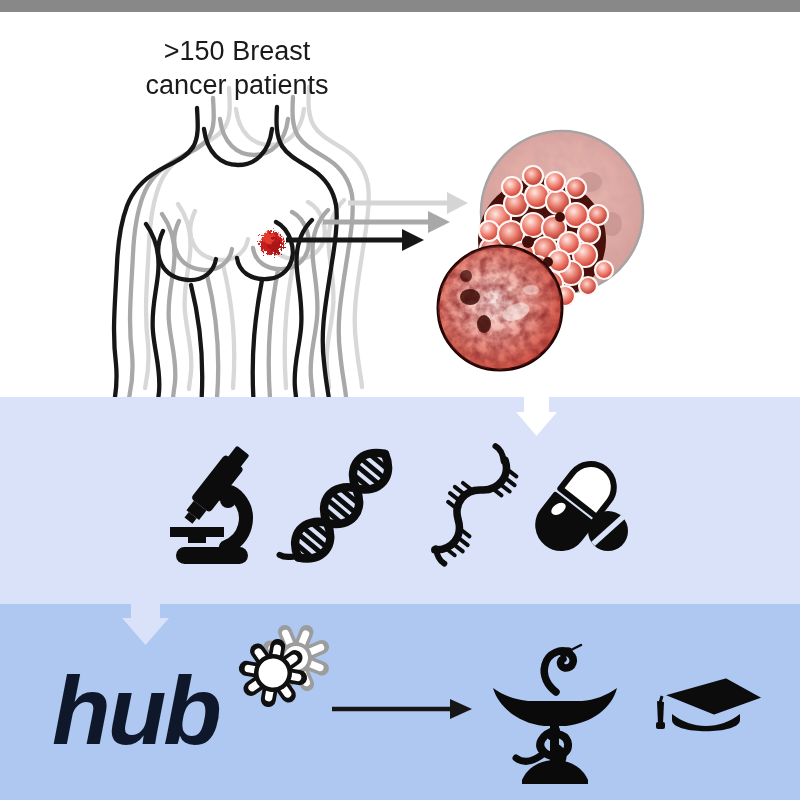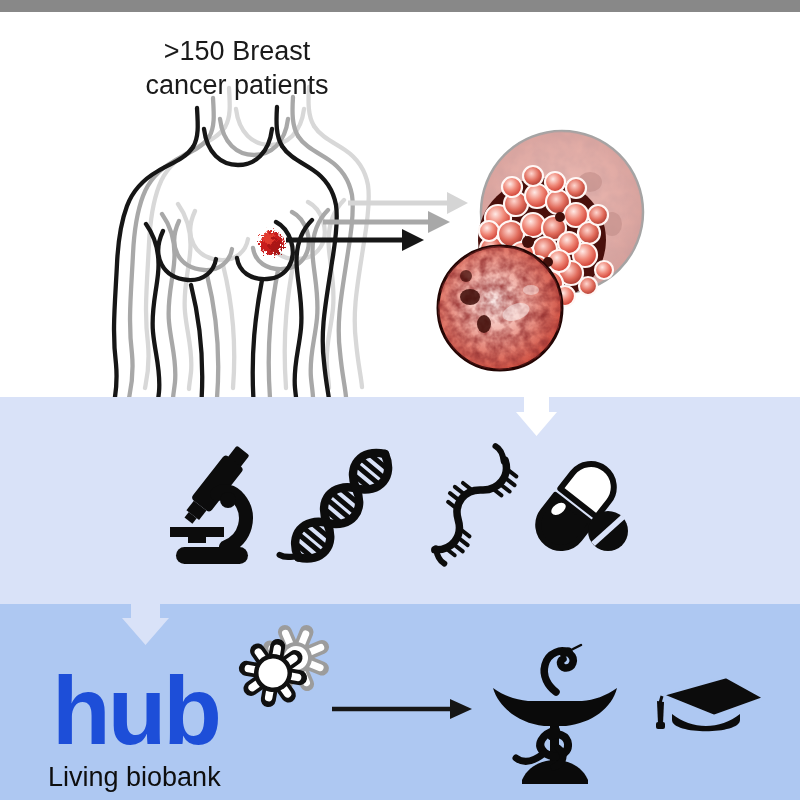--- a/index.html
+++ b/index.html
@@ -8,21 +8,21 @@
           font-family:"Liberation Sans","DejaVu Sans",sans-serif;}
   .band{position:absolute;left:0;width:800px;}
   .band-middle{top:385px;height:207px;background:var(--band-middle,#d9e2f8);}
   .band-bottom{top:592px;height:208px;background:var(--band-bottom,#aec8f2);}
   svg.art{position:absolute;left:0;top:0;width:800px;height:800px;}
   .label{position:absolute;text-align:center;white-space:pre-line;
          color:var(--ink,#1a1a1a);font-size:27px;line-height:34px;}
   #patients-label{left:87px;top:22px;width:300px;}
   #organoids-label{left:390px;top:22px;width:300px;}
   .hub-logo-text{position:absolute;left:52px;top:653px;font-size:96px;line-height:92px;
-                 font-weight:bold;letter-spacing:-3px;color:#1d4ed8;}
+                 font-weight:bold;font-style:italic;letter-spacing:-3px;color:#0f172a;}
   .hub-tagline{position:absolute;left:48px;top:750px;font-size:27px;color:#0e0e0e;}
 </style>
 </head>
 <body>
 
 <div class="canvas">
 
   <div class="band band-middle"></div>
   <div class="band band-bottom"></div>
 
@@ -313,15 +313,14 @@
       <polygon points="76,5 114,26 64,44 12,23" fill="#0c0c0c" stroke="#aec8f2" stroke-width="2.5" stroke-linejoin="round"></polygon>
       <line x1="12" y1="24" x2="10" y2="31" stroke="#0c0c0c" stroke-width="3"></line>
       <polygon points="7,29 14,30 13,52 8,52" fill="#0c0c0c"></polygon>
       <rect x="6" y="50" width="9" height="7" rx="2" fill="#0c0c0c"></rect>
     </g>
   </svg>
 
   <div class="label" id="patients-label">&gt;150 Breast
 cancer patients</div>
   <div class="hub-logo-text">hub</div>
-  <div class="hub-tagline">Living biobank</div>
 
 </div>
 
 </body></html>

